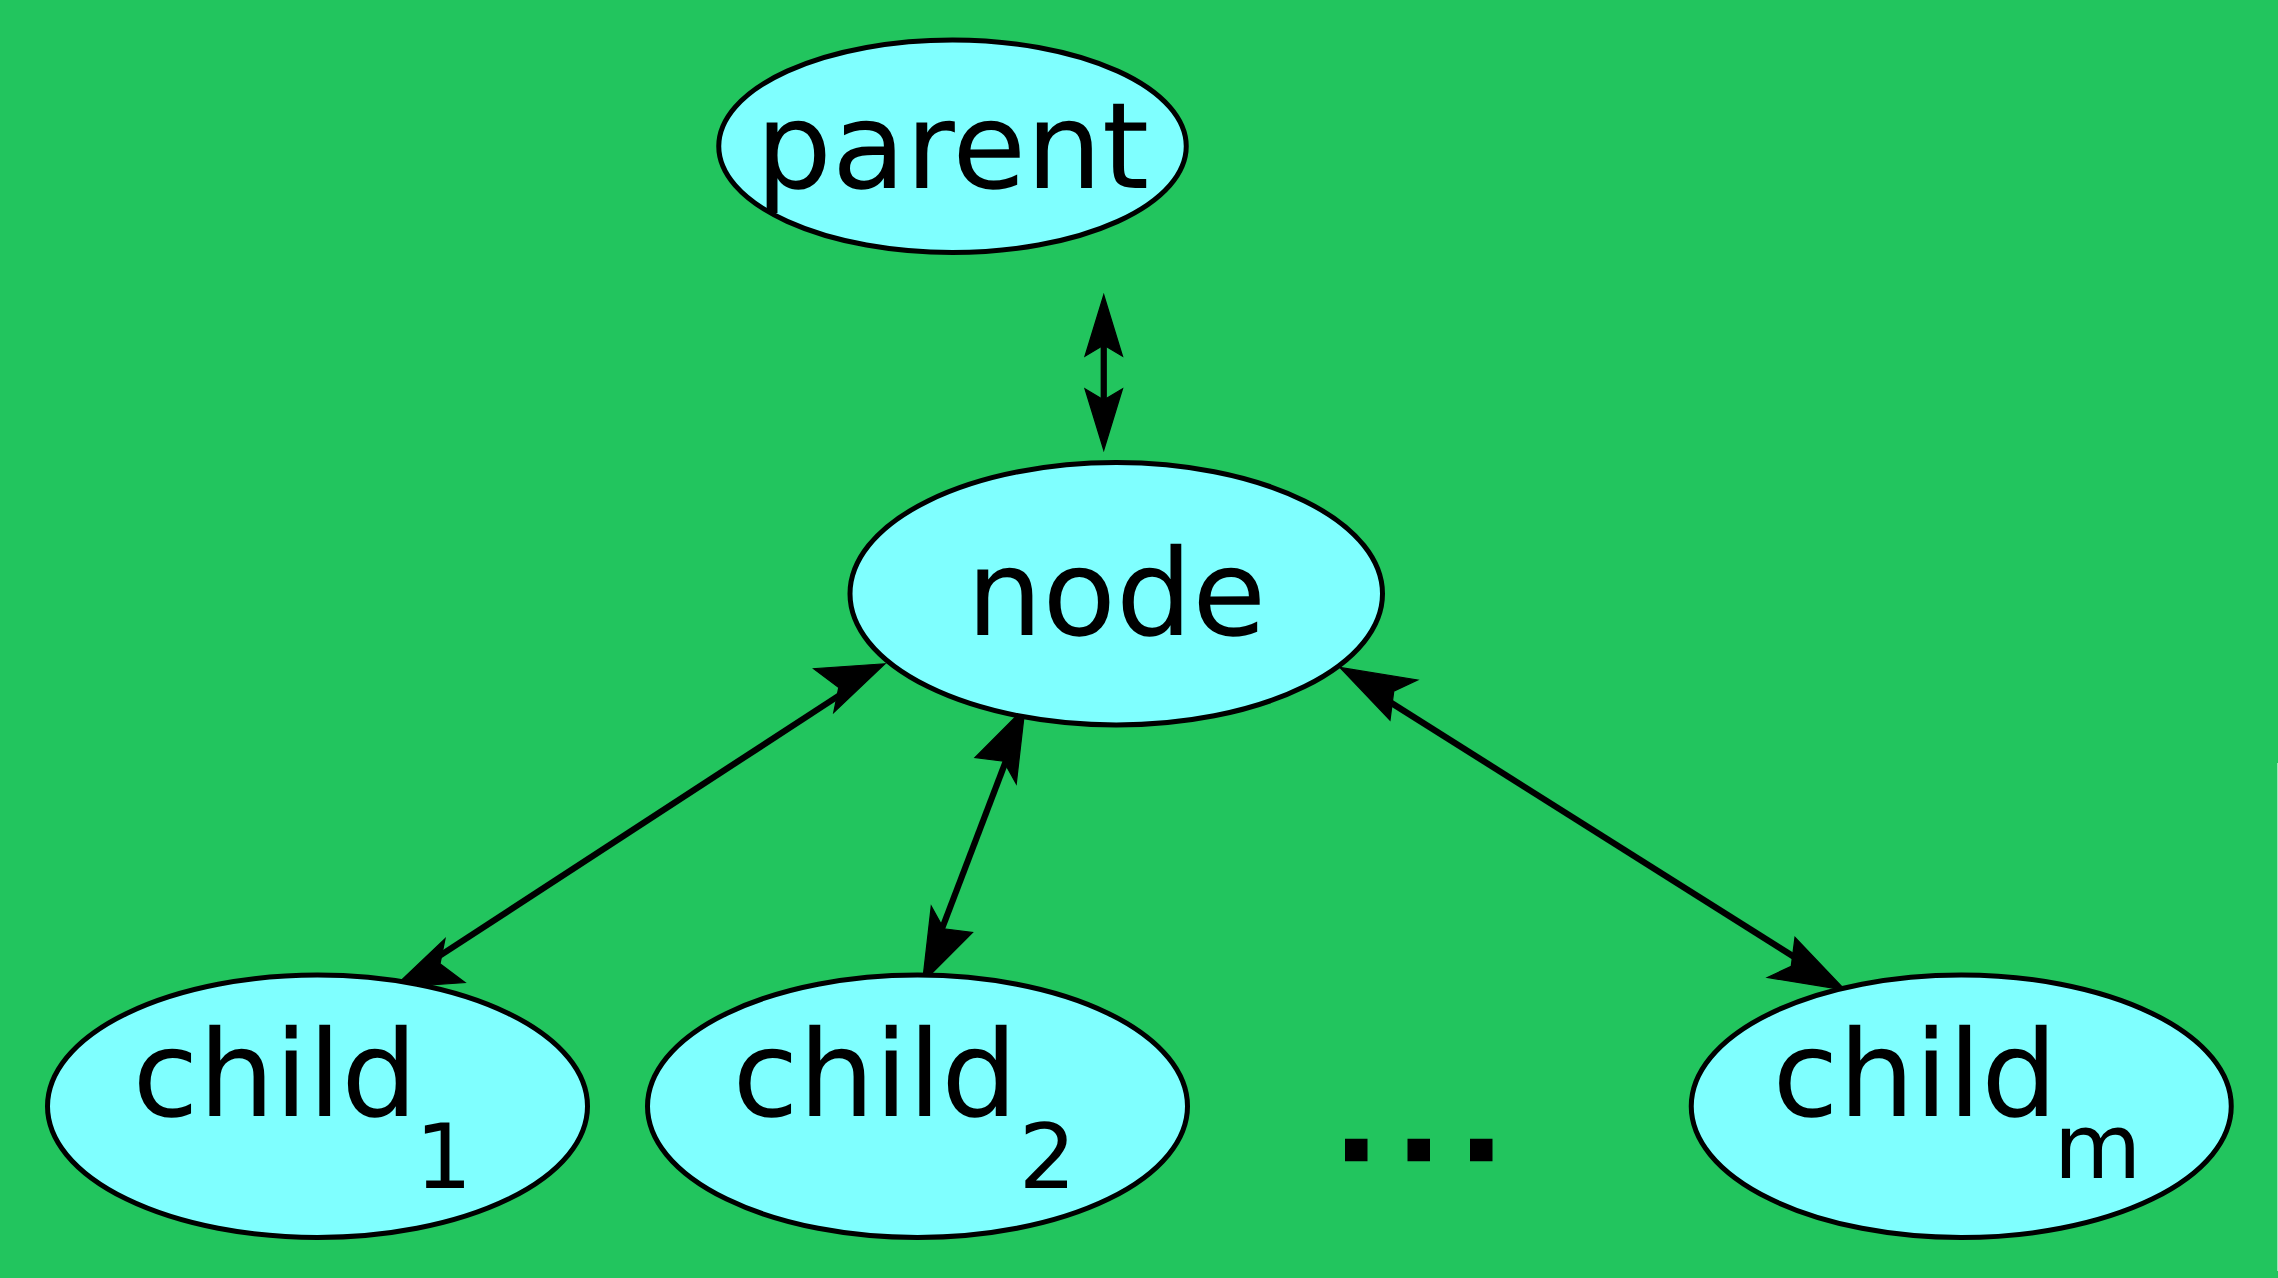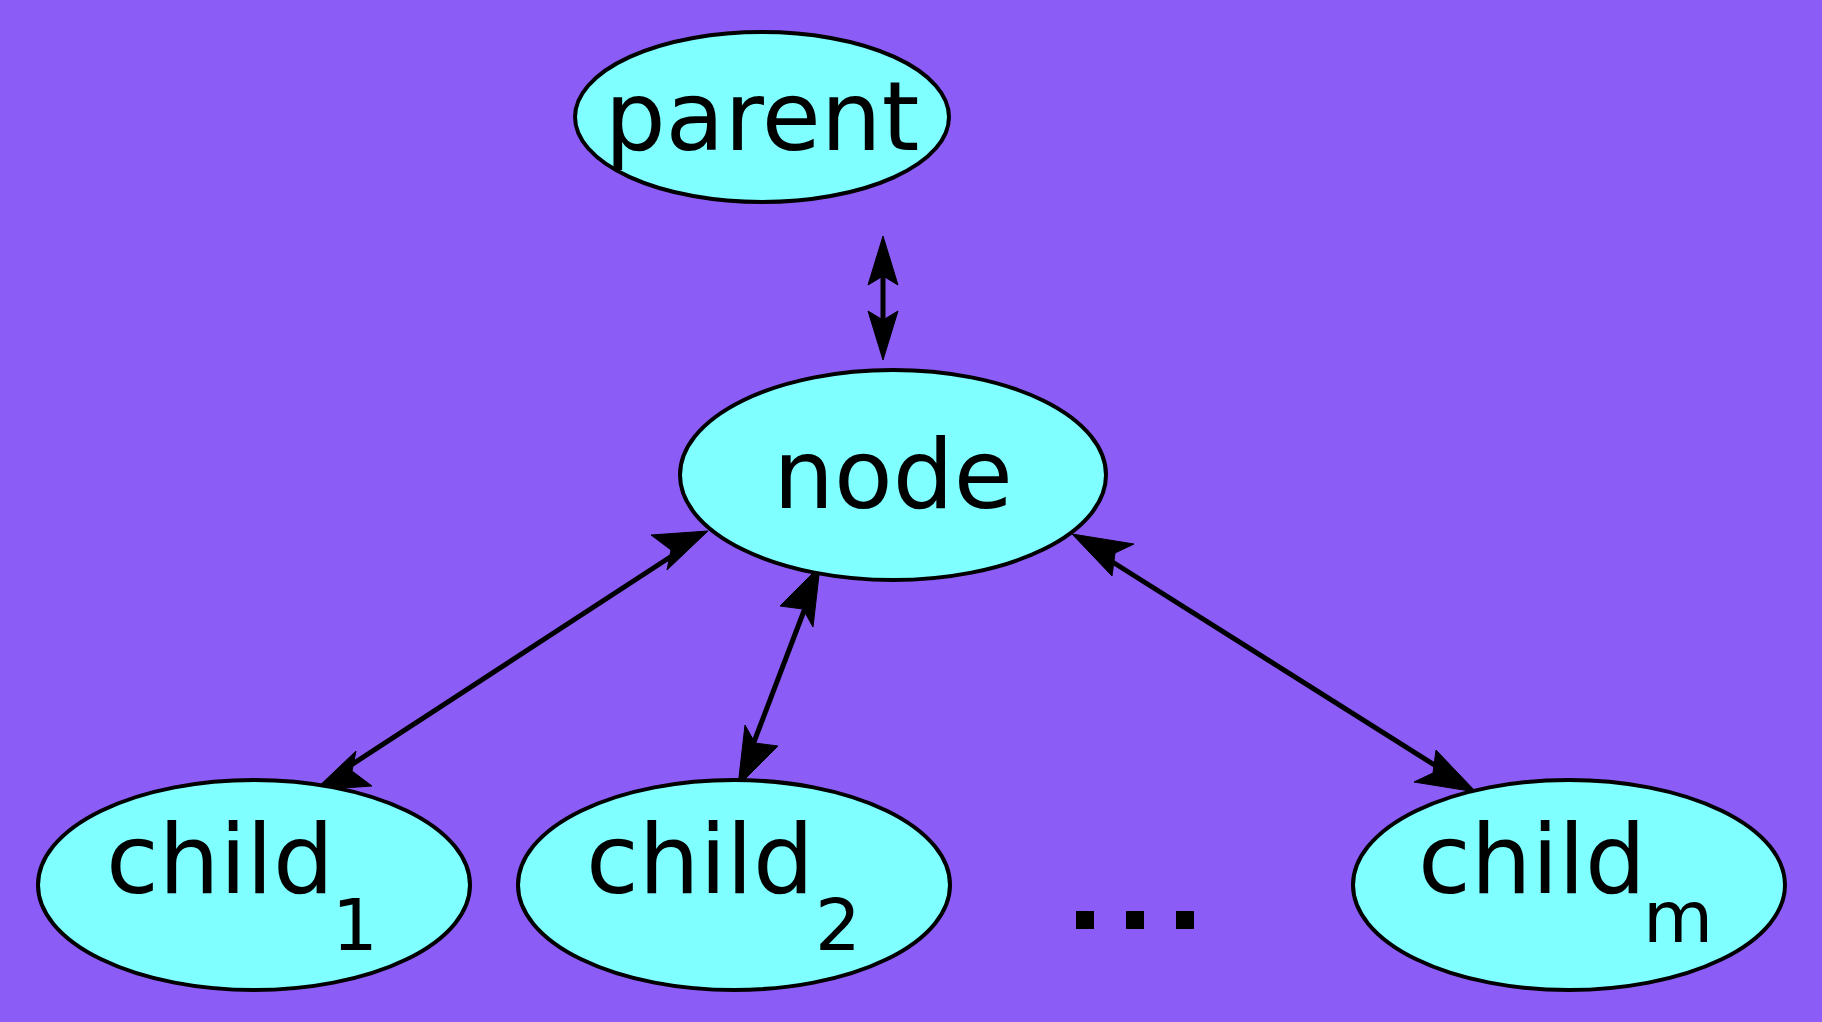--- a/index.html
+++ b/index.html
@@ -4,21 +4,21 @@
 <style>
   html, body {
     margin: 0;
     padding: 0;
     background: #ffffff;
   }
   #canvas-wrap {
     position: relative;
     width: 1822px;
     height: 1022px;
-    background: #8b5cf6;
+    background: #22c55e;
     overflow: hidden;
     font-family: "DejaVu Sans", sans-serif;
   }
   #graph-svg {
     position: absolute;
     left: 0;
     top: 0;
     width: 1822px;
     height: 1022px;
     display: block;

